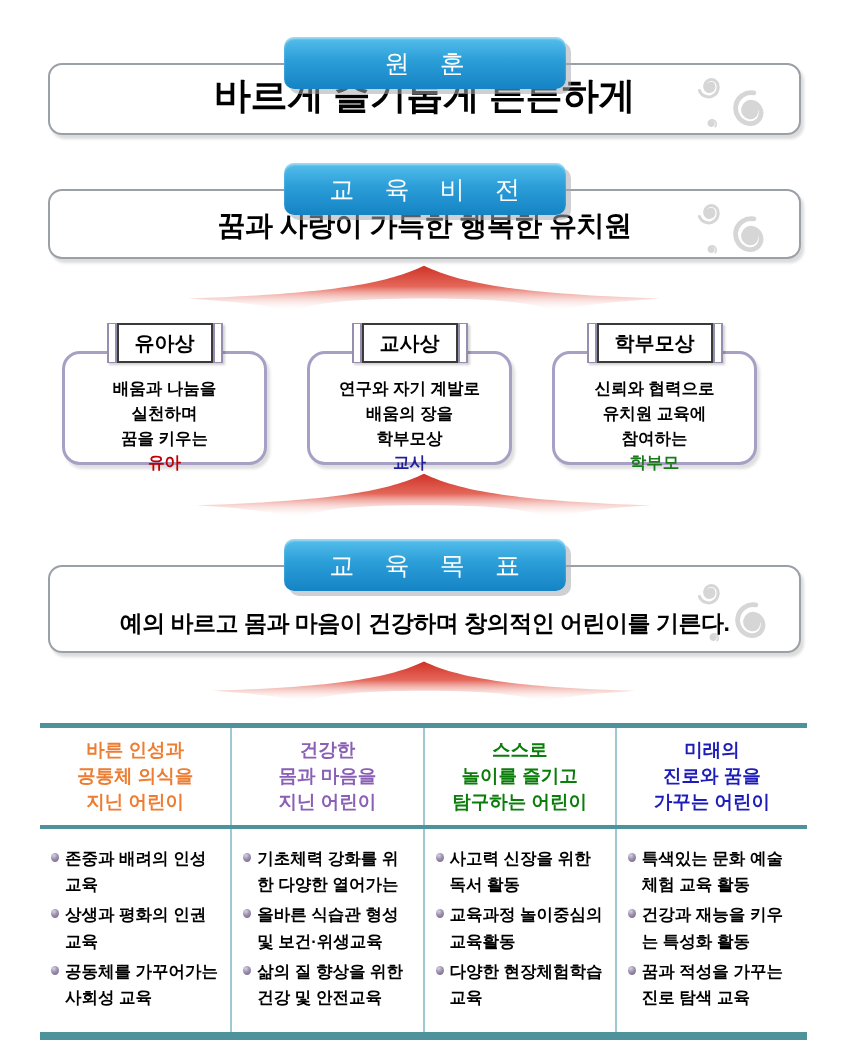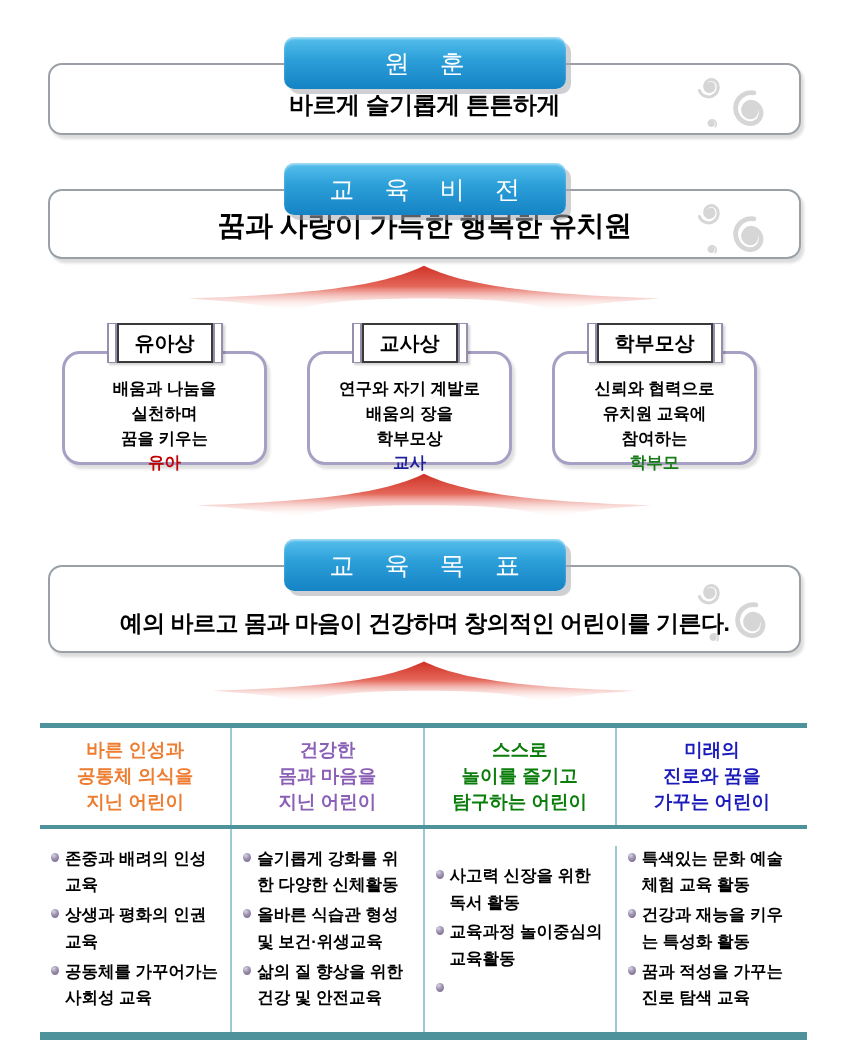--- a/index.html
+++ b/index.html
@@ -81,21 +81,21 @@
     font-size:16.5px; font-weight:bold; line-height:1.62;
   }
   .bullet {
     position:absolute; left:1px; top:8px; width:8px; height:9px; border-radius:50%;
     background:radial-gradient(circle at 35% 28%, #d8d2e2 0%, #9a8fae 45%, #6f6386 100%);
   }
 
   .sp-motto  { margin-top:37px; }
   .sp-vision { margin-top:28px; }
   .sp-goal   { margin-top:8px; }
-  .panel-motto  { height:72px; } .panel-motto .slogan  { font-size:24px; }
+  .panel-motto  { height:72px; } .panel-motto .slogan  { font-size:37px; }
   .panel-vision { height:70px; } .panel-vision .slogan { font-size:28px; }
   .panel-goal   { height:88px; } .panel-goal .slogan   { font-size:23px; }
   .arrow-1 { margin-top:4px; }
   .arrow-2 { margin-top:6px; }
   .arrow-3 { margin-top:6px; }
   .personas { margin-top:-2px; }
 </style>
 </head>
 <body>
 
@@ -246,28 +246,28 @@
     </div>
   </div>
 
   <div class="gt-row gt-body-row">
     <div class="gt-cell gt-body">
       <div class="goal-item"><span class="bullet"></span><span>존중과 배려의 인성 교육</span></div>
       <div class="goal-item"><span class="bullet"></span><span>상생과 평화의 인권 교육</span></div>
       <div class="goal-item"><span class="bullet"></span><span>공동체를 가꾸어가는 사회성 교육</span></div>
     </div>
     <div class="gt-cell gt-body">
-      <div class="goal-item"><span class="bullet"></span><span>슬기롭게 강화를 위한 다양한 신체활동</span></div>
+      <div class="goal-item"><span class="bullet"></span><span>기초체력 강화를 위한 다양한 열어가는</span></div>
       <div class="goal-item"><span class="bullet"></span><span>올바른 식습관 형성 및 보건·위생교육</span></div>
       <div class="goal-item"><span class="bullet"></span><span>삶의 질 향상을 위한 건강 및 안전교육</span></div>
     </div>
     <div class="gt-cell gt-body">
       <div class="goal-item"><span class="bullet"></span><span>사고력 신장을 위한 독서 활동</span></div>
       <div class="goal-item"><span class="bullet"></span><span>교육과정 놀이중심의 교육활동</span></div>
-      <div class="goal-item"><span class="bullet"></span></div>
+      <div class="goal-item"><span class="bullet"></span><span>다양한 현장체험학습 교육</span></div>
     </div>
     <div class="gt-cell gt-body">
       <div class="goal-item"><span class="bullet"></span><span>특색있는 문화 예술 체험 교육 활동</span></div>
       <div class="goal-item"><span class="bullet"></span><span>건강과 재능을 키우는 특성화 활동</span></div>
       <div class="goal-item"><span class="bullet"></span><span>꿈과 적성을 가꾸는 진로 탐색 교육</span></div>
     </div>
   </div>
 
 </div>
 

